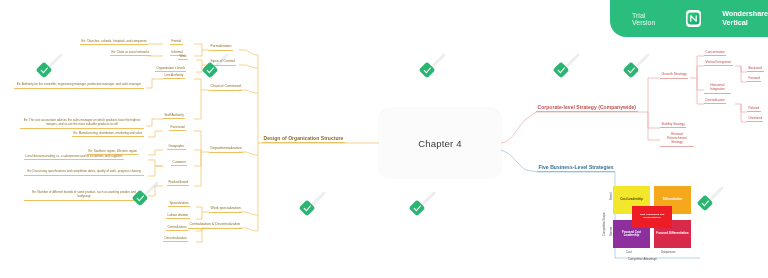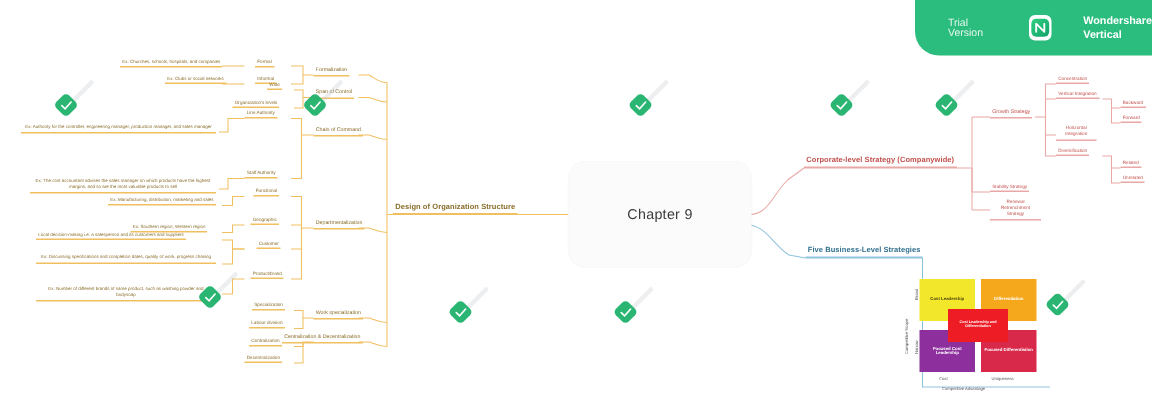--- a/index.html
+++ b/index.html
@@ -183,21 +183,21 @@
     <g fill="none" stroke="#8fc3dd" stroke-width="0.7">
 
       <path d="M500 150 C512 152 516 164 526 170 L537 172"></path>
       <path d="M537 172 L615 172"></path>
       <path d="M615 172 L615 258 L700 258"></path>
     </g>
   </svg>
 
   <div class="center-bubble" style="left:379px; top:108px; width:122px; height:70px;">
     <div class="t-center">
-      <div class="c-chapter">Chapter 9</div>
+      <div class="c-chapter">Chapter 4</div>
     </div>
   </div>
 
   <div class="node t-main clr-org pad ul-org" style="left:262px; top:136px;">Design of Organization Structure</div>
 
   <div class="node t-sub clr-org pad ul-org" style="left:209px; top:45px;">Formalization</div>
   <div class="node t-sub clr-org pad ul-org" style="left:209px; top:60px;">Span of Control</div>
   <div class="node t-sub clr-org pad ul-org" style="left:209px; top:85px;">Chain of Command</div>
   <div class="node t-sub clr-org pad ul-org" style="left:209px; top:147px;">Departmentalization</div>
   <div class="node t-sub clr-org pad ul-org" style="left:209px; top:207px;">Work specialization</div>

